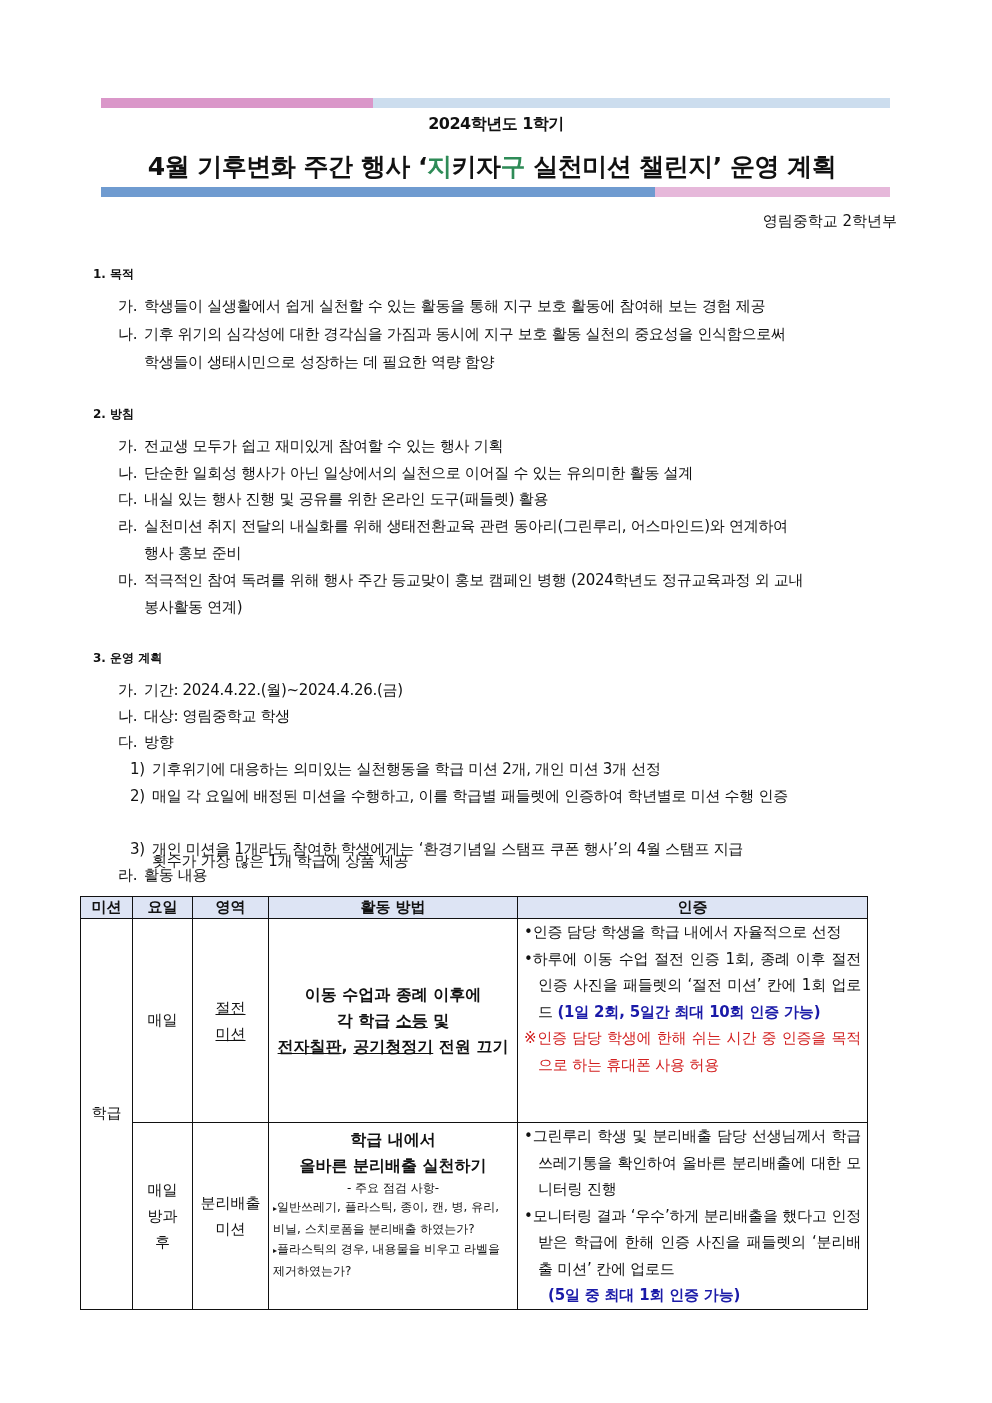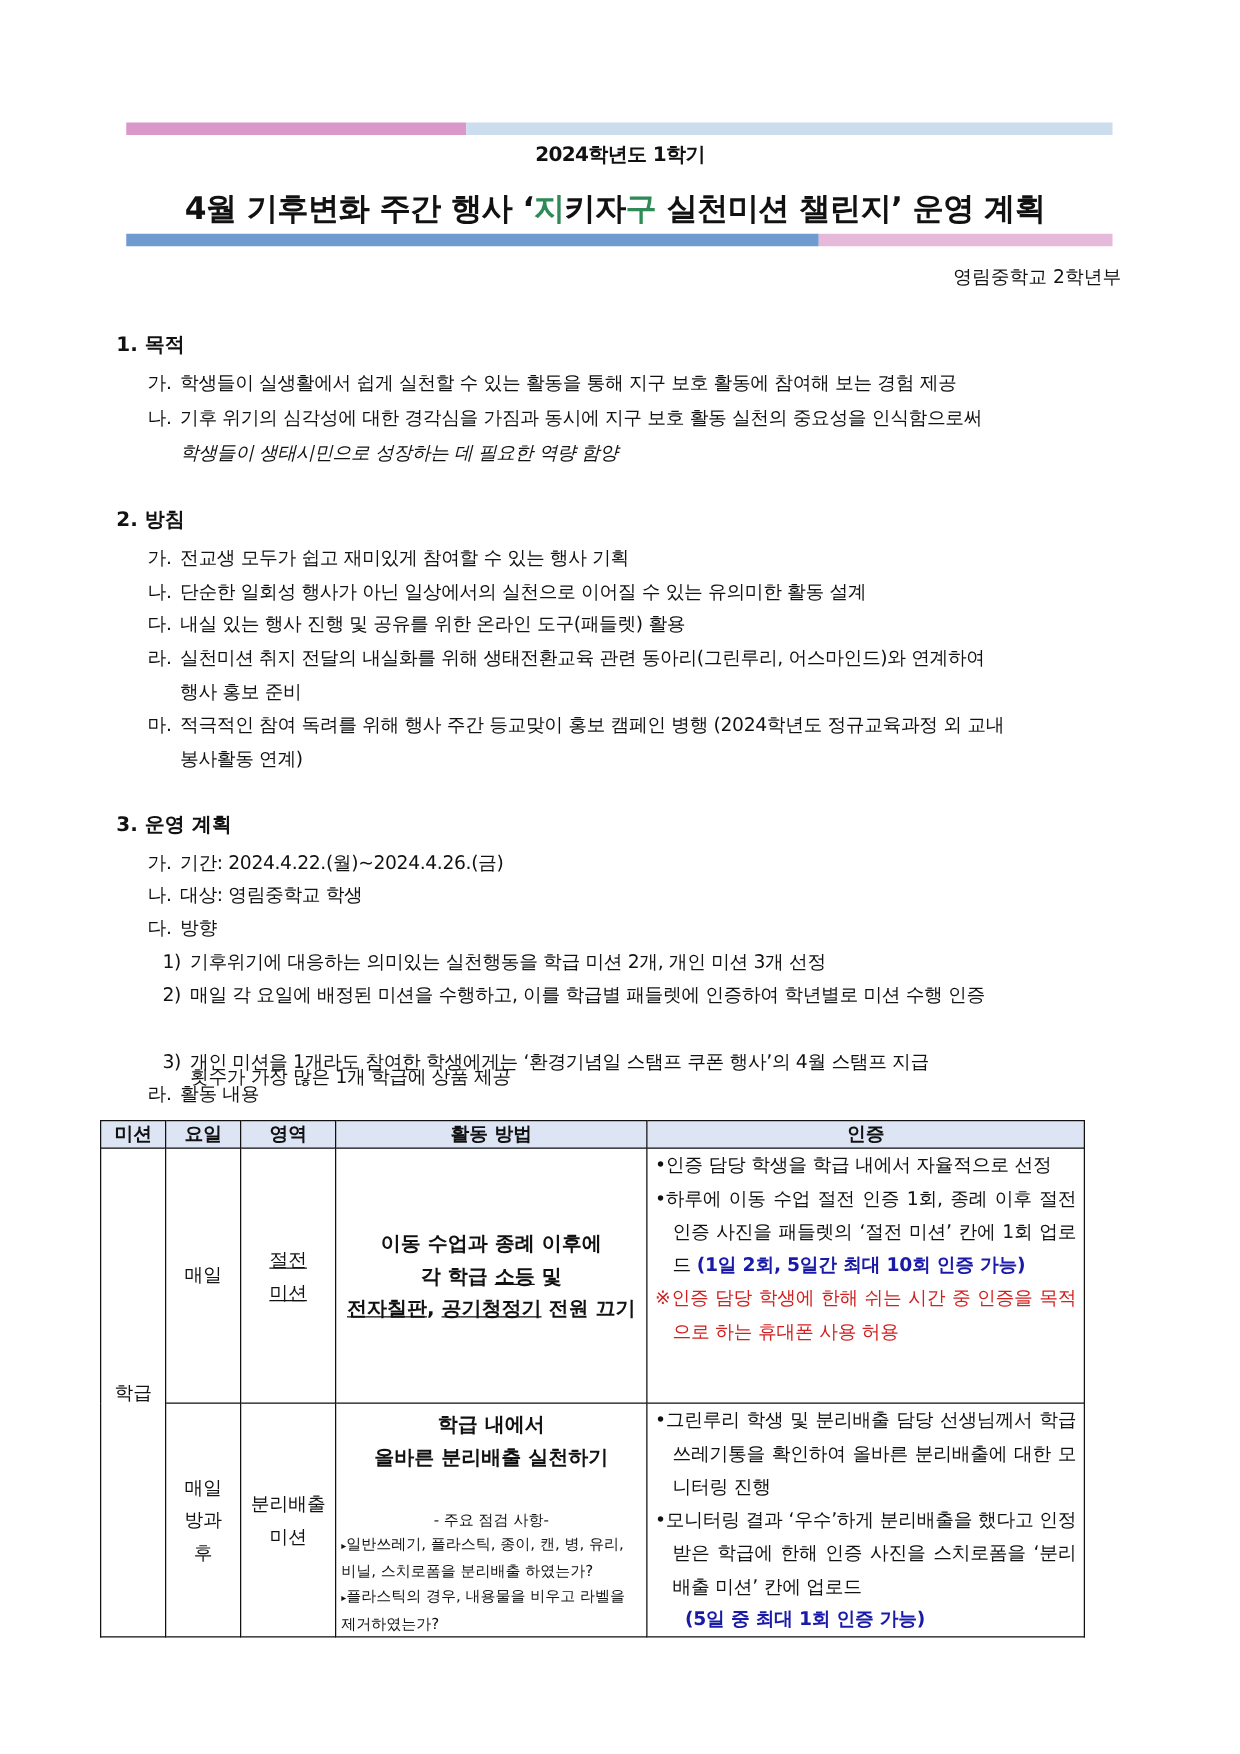--- a/index.html
+++ b/index.html
@@ -5,21 +5,21 @@
   html, body { margin:0; padding:0; background:#ffffff; }
   body { width:992px; height:1403px; position:relative; overflow:hidden;
          font-family:"DejaVu Sans","Liberation Sans",sans-serif; color:#111; }
   .bar { position:absolute; height:10px; }
   .title1 { position:absolute; top:114px; left:0; width:992px; text-align:center;
             font-size:16px; font-weight:bold; letter-spacing:-0.5px; }
   .title2 { position:absolute; top:150px; left:0; width:984px; text-align:center;
             font-size:25px; font-weight:bold; letter-spacing:-0.5px; }
   .title2 .g { color:#2e8b57; }
   .org { position:absolute; top:212px; right:95px; font-size:15px; }
-  .sec { position:absolute; left:93px; font-size:16px; font-weight:bold; }
+  .sec { position:absolute; left:93px; font-size:12px; font-weight:bold; }
   .ln { position:absolute; left:118px; right:94px; font-size:15px; line-height:26px;
         text-align:justify; letter-spacing:-0.3px; }
   .ln .lbl { display:inline-block; width:26px; }
   .ln.cont { left:144px; }
   .ln.sub { left:130px; }
   .ln.sub .lbl { width:22px; }
   .ln.subcont { left:152px; }
 
   table.act { position:absolute; left:80px; top:896px; width:787px; border-collapse:collapse;
               font-size:15px; table-layout:fixed; }
@@ -46,21 +46,21 @@
 </div>
 
 <div class="bar" style="top:187px;left:101px;width:554px;background:#6F9BD0;"></div>
 <div class="bar" style="top:187px;left:655px;width:235px;background:#E6B8DA;"></div>
 
 <div class="org">영림중학교 2학년부</div>
 
 <div class="sec" style="top:266px;">1. 목적</div>
 <div class="ln" style="top:293px;"><span class="lbl">가.</span><span>학생들이 실생활에서 쉽게 실천할 수 있는 활동을 통해 지구 보호 활동에 참여해 보는 경험 제공</span></div>
 <div class="ln" style="top:321px;"><span class="lbl">나.</span><span>기후 위기의 심각성에 대한 경각심을 가짐과 동시에 지구 보호 활동 실천의 중요성을 인식함으로써</span></div>
-<div class="ln cont" style="top:349px;font-style:italic;">학생들이 생태시민으로 성장하는 데 필요한 역량 함양</div>
+<div class="ln cont" style="top:349px;">학생들이 생태시민으로 성장하는 데 필요한 역량 함양</div>
 
 <div class="sec" style="top:406px;">2. 방침</div>
 <div class="ln" style="top:433px;"><span class="lbl">가.</span><span>전교생 모두가 쉽고 재미있게 참여할 수 있는 행사 기획</span></div>
 <div class="ln" style="top:460px;"><span class="lbl">나.</span><span>단순한 일회성 행사가 아닌 일상에서의 실천으로 이어질 수 있는 유의미한 활동 설계</span></div>
 <div class="ln" style="top:486px;"><span class="lbl">다.</span><span>내실 있는 행사 진행 및 공유를 위한 온라인 도구(패들렛) 활용</span></div>
 <div class="ln" style="top:513px;"><span class="lbl">라.</span><span>실천미션 취지 전달의 내실화를 위해 생태전환교육 관련 동아리(그린루리, 어스마인드)와 연계하여</span></div>
 <div class="ln cont" style="top:540px;">행사 홍보 준비</div>
 <div class="ln" style="top:567px;"><span class="lbl">마.</span><span>적극적인 참여 독려를 위해 행사 주간 등교맞이 홍보 캠페인 병행 (2024학년도 정규교육과정 외 교내</span></div>
 <div class="ln cont" style="top:594px;">봉사활동 연계)</div>
 
@@ -118,24 +118,24 @@
         <div>방과</div>
         <div>후</div>
       </td>
       <td style="line-height:26px;">
         <div>분리배출</div>
         <div>미션</div>
       </td>
       <td style="vertical-align:top; padding-top:4px;">
         <div class="method-main">학급 내에서</div>
         <div class="method-main">올바른 분리배출 실천하기</div>
-        <div style="font-size:12px; line-height:18px;margin-top:28px;">- 주요 점검 사항-</div>
+        <div style="font-size:12px; line-height:18px;">- 주요 점검 사항-</div>
         <div class="sm"><span class="tri">▸</span><span>일반쓰레기, 플라스틱, 종이, 캔, 병, 유리, 비닐, 스치로폼을 분리배출 하였는가?</span></div>
         <div class="sm"><span class="tri">▸</span><span>플라스틱의 경우, 내용물을 비우고 라벨을 제거하였는가?</span></div>
       </td>
       <td class="cell-left">
         <div class="bullet-line">•그린루리 학생 및 분리배출 담당 선생님께서 학급 쓰레기통을 확인하여 올바른 분리배출에 대한 모니터링 진행</div>
-        <div class="bullet-line">•모니터링 결과 ‘우수’하게 분리배출을 했다고 인정받은 학급에 한해 인증 사진을 스치로폼을 ‘분리배출 미션’ 칸에 업로드</div>
+        <div class="bullet-line">•모니터링 결과 ‘우수’하게 분리배출을 했다고 인정받은 학급에 한해 인증 사진을 패들렛의 ‘분리배출 미션’ 칸에 업로드</div>
         <div class="blue" style="padding-left:24px;">(5일 중 최대 1회 인증 가능)</div>
       </td>
     </tr>
   </tbody>
 </table>
 
 </body></html>

